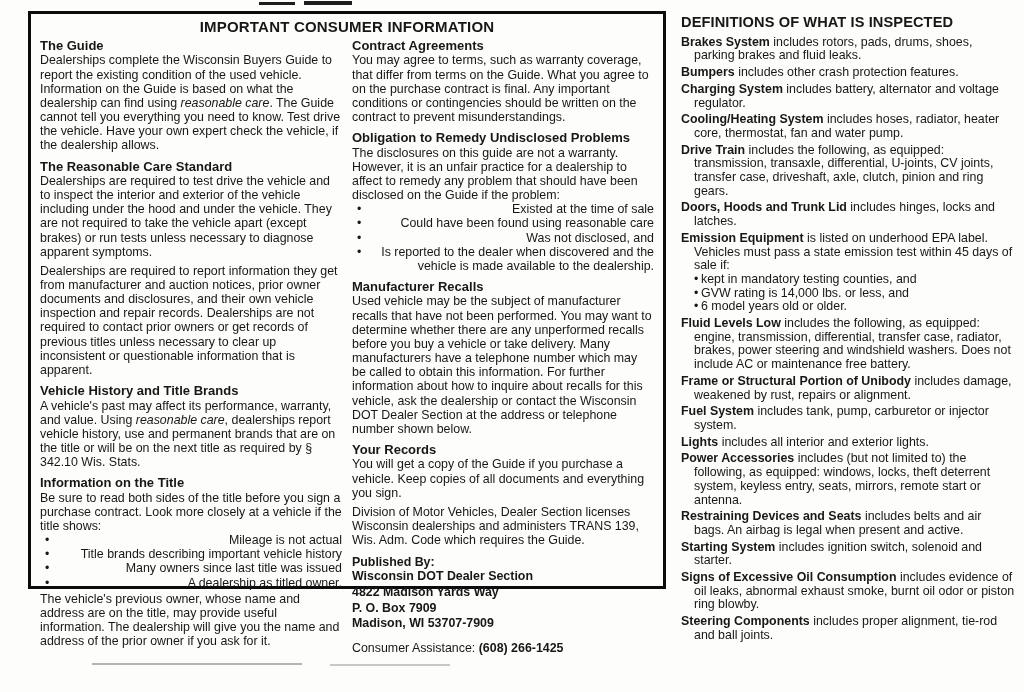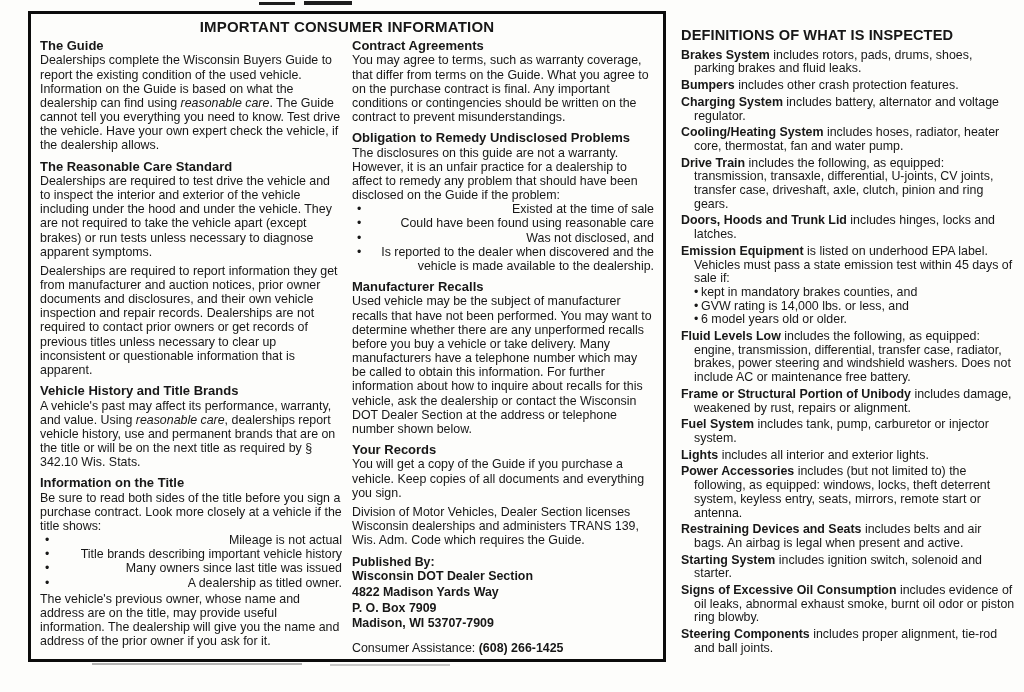--- a/index.html
+++ b/index.html
@@ -12,21 +12,21 @@
   }
   
   .artifact { position:absolute; background:#1d1d1d; }
   .a1 { top:2px; left:259px; width:36px; height:3px; }
   .a2 { top:1px; left:304px; width:48px; height:4px; }
   .a3 { top:663px; left:92px; width:210px; height:2px; background:#777; opacity:.55; }
   .a4 { top:664px; left:330px; width:120px; height:2px; background:#888; opacity:.45; }
 
   
   .info-box {
-    position:absolute; left:28px; top:11px; width:638px; height:651px;
+    position:absolute; left:28px; top:11px; width:638px; height:578px;
     border:3px solid #0c0c0c; padding:3px 9px 4px 9px; background:transparent;
   }
   .box-title {
     text-align:center; font-size:15px; font-weight:700;
     letter-spacing:.2px; margin:1px 0 4px;
   }
   .cols { display:flex; gap:10px; }
   .col { width:50%; font-size:12.4px; line-height:14.15px; }
 
   .sec { margin:0 0 7px; }
@@ -40,21 +40,21 @@
   i { }
 
   
   .pub-label { font-weight:700; margin-top:8px; }
   .pub-line { font-weight:700; line-height:15.6px; }
   .assist { margin-top:9px; }
   .assist b { font-weight:700; }
 
   
   .defs {
-    position:absolute; left:681px; top:29px; width:334px;
+    position:absolute; left:681px; top:16px; width:334px;
     font-size:12.4px; line-height:13.7px;
   }
   .defs-title { font-size:14.6px; font-weight:700; margin-bottom:6px; letter-spacing:.1px; }
   .def { margin-bottom:3px; }
   .dtext { padding-left:13px; text-indent:-13px; }
   .dtext b { font-weight:700; }
   .dbullet { position:relative; padding-left:20px; }
   .dbullet::before { content:"\2022"; position:absolute; left:13px; }
 </style>
 </head>
@@ -162,21 +162,21 @@
       <p class="dtext"><b>Cooling/Heating System</b> <span>includes hoses, radiator, heater core, thermostat, fan and water pump.</span></p>
     </div>
     <div class="def">
       <p class="dtext"><b>Drive Train</b> <span>includes the following, as equipped: transmission, transaxle, differential, U-joints, CV joints, transfer case, driveshaft, axle, clutch, pinion and ring gears.</span></p>
     </div>
     <div class="def">
       <p class="dtext"><b>Doors, Hoods and Trunk Lid</b> <span>includes hinges, locks and latches.</span></p>
     </div>
     <div class="def">
       <p class="dtext"><b>Emission Equipment</b> <span>is listed on underhood EPA label. Vehicles must pass a state emission test within 45 days of sale if:</span></p>
-      <div class="dbullet">kept in mandatory brakes counties, and</div>
+      <div class="dbullet">kept in mandatory testing counties, and</div>
       <div class="dbullet">GVW rating is 14,000 lbs. or less, and</div>
       <div class="dbullet">6 model years old or older.</div>
     </div>
     <div class="def">
       <p class="dtext"><b>Fluid Levels Low</b> <span>includes the following, as equipped: engine, transmission, differential, transfer case, radiator, brakes, power steering and windshield washers. Does not include AC or maintenance free battery.</span></p>
     </div>
     <div class="def">
       <p class="dtext"><b>Frame or Structural Portion of Unibody</b> <span>includes damage, weakened by rust, repairs or alignment.</span></p>
     </div>
     <div class="def">

